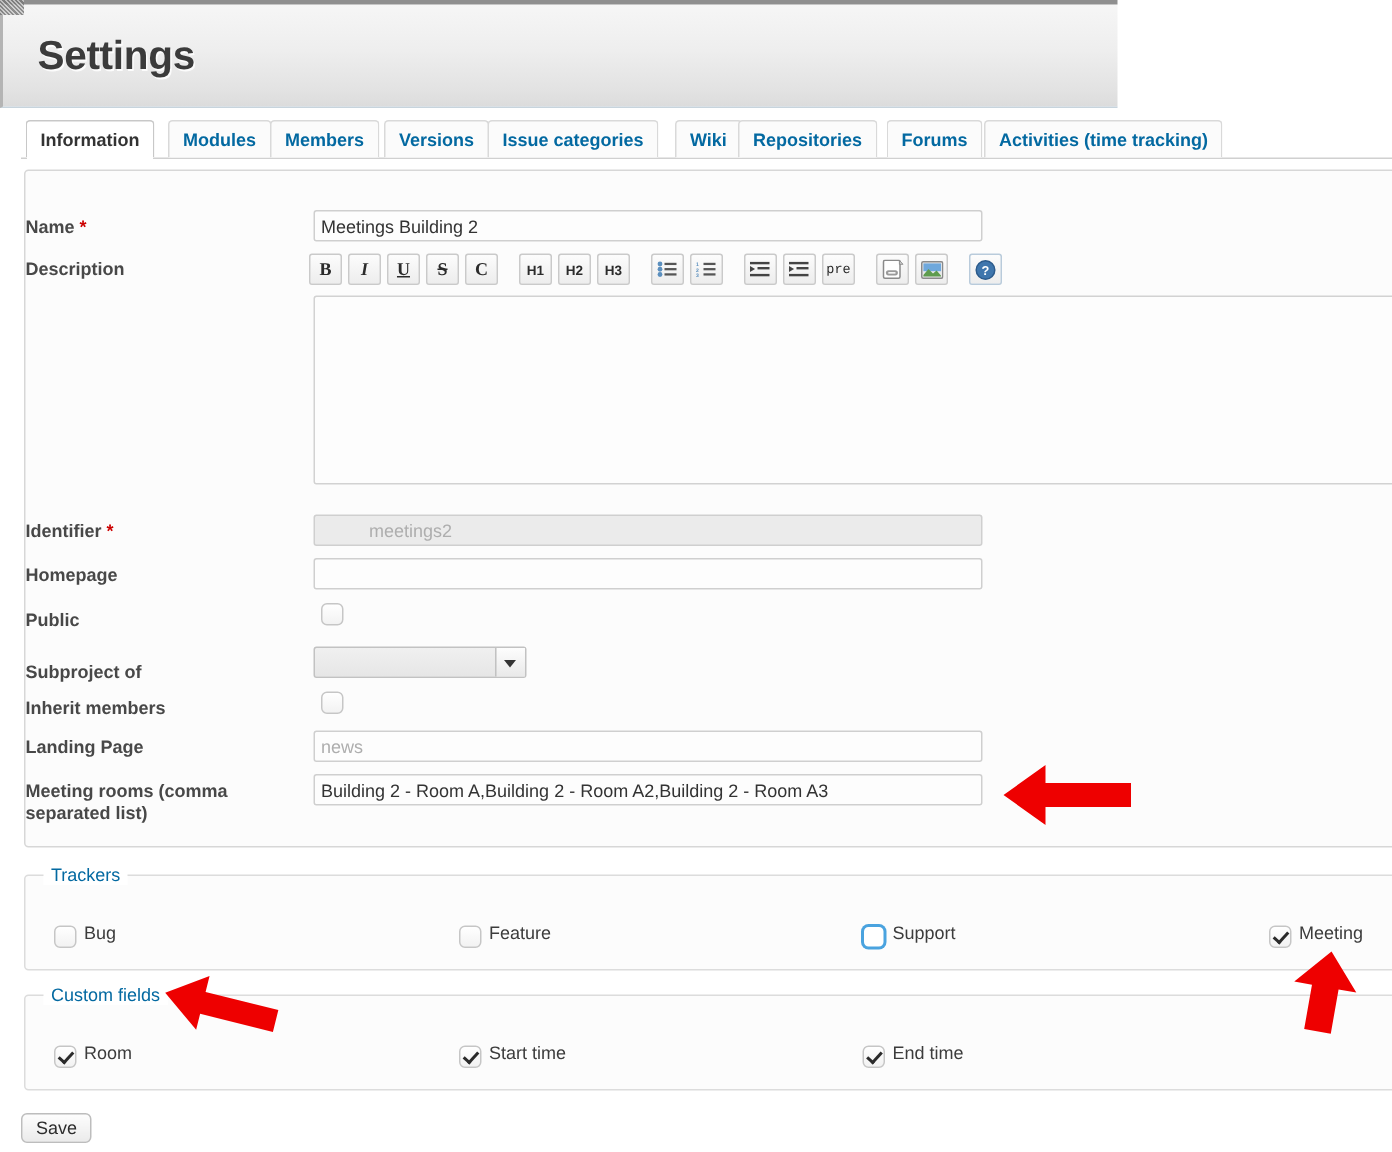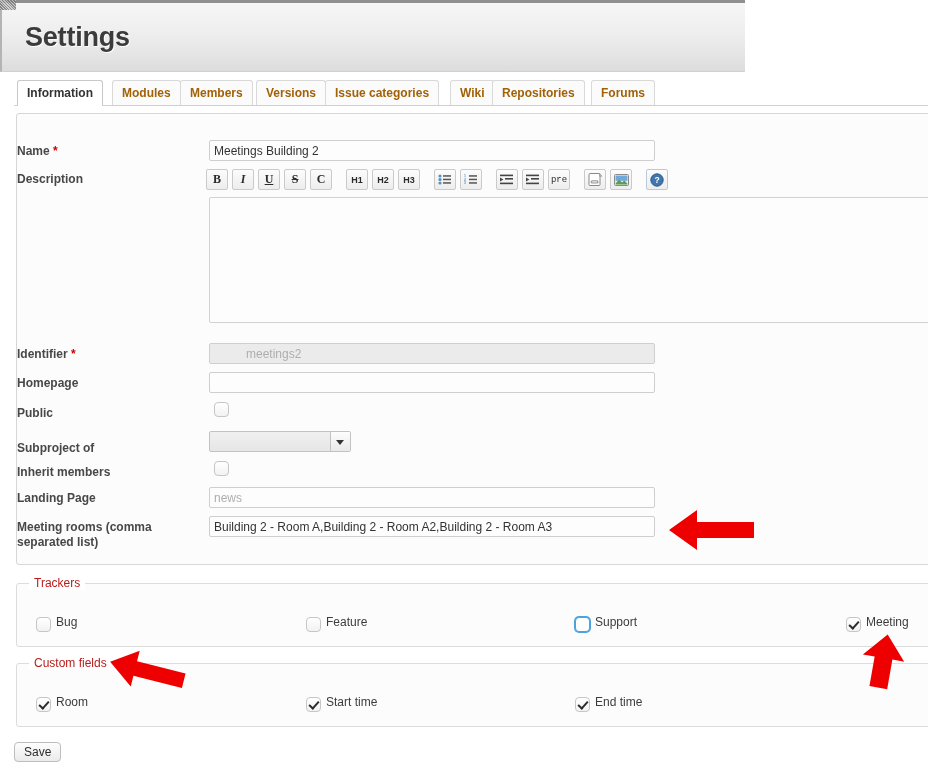--- a/index.html
+++ b/index.html
@@ -69,21 +69,21 @@
   }
   .tab {
     position: absolute;
     top: 0;
     height: 25px;
     line-height: 25px;
     padding: 0 9px;
     box-sizing: border-box;
     font-size: 12px;
     font-weight: bold;
-    color: #a16207;
+    color: #0369a1;
     background: #fbfbfb;
     border: 1px solid #d9d9d9;
     border-bottom: none;
     border-radius: 3px 3px 0 0;
     white-space: nowrap;
     cursor: pointer;
   }
   .tab.active {
     color: #333333;
     background: #ffffff;
@@ -251,21 +251,21 @@
     border-radius: 3px;
     background: #fcfcfc;
   }
   .fset-legend {
     position: absolute;
     top: -8px;
     left: 12px;
     padding: 0 5px;
     background: #ffffff;
     font-size: 12px;
-    color: #b91c1c;
+    color: #0369a1;
   }
   .chkitem { position: absolute; }
   .chkitem .cap {
     position: absolute;
     left: 20px;
     top: -2px;
     font-size: 12px;
     color: #3c3c3c;
     white-space: nowrap;
   }
@@ -302,20 +302,21 @@
 <div class="tabs">
   <div class="tabs-underline"></div>
   <div class="tab active" style="left:17px;">Information</div>
   <div class="tab" style="left:112px;">Modules</div>
   <div class="tab" style="left:180px;">Members</div>
   <div class="tab" style="left:256px;">Versions</div>
   <div class="tab" style="left:325px;">Issue categories</div>
   <div class="tab" style="left:450px;">Wiki</div>
   <div class="tab" style="left:492px;">Repositories</div>
   <div class="tab" style="left:591px;">Forums</div>
+  <div class="tab" style="left:656px;">Activities (time tracking)</div>
 </div>
 
 <div class="form-box">
 
   <div class="lbl" style="left:0; top:30px; width:185px;">
     <span>Name</span>
     <span class="req">*</span>
   </div>
   <input class="txt" style="left: 192px; top: 26px; width: 446px;" value="Meetings Building 2">
 

